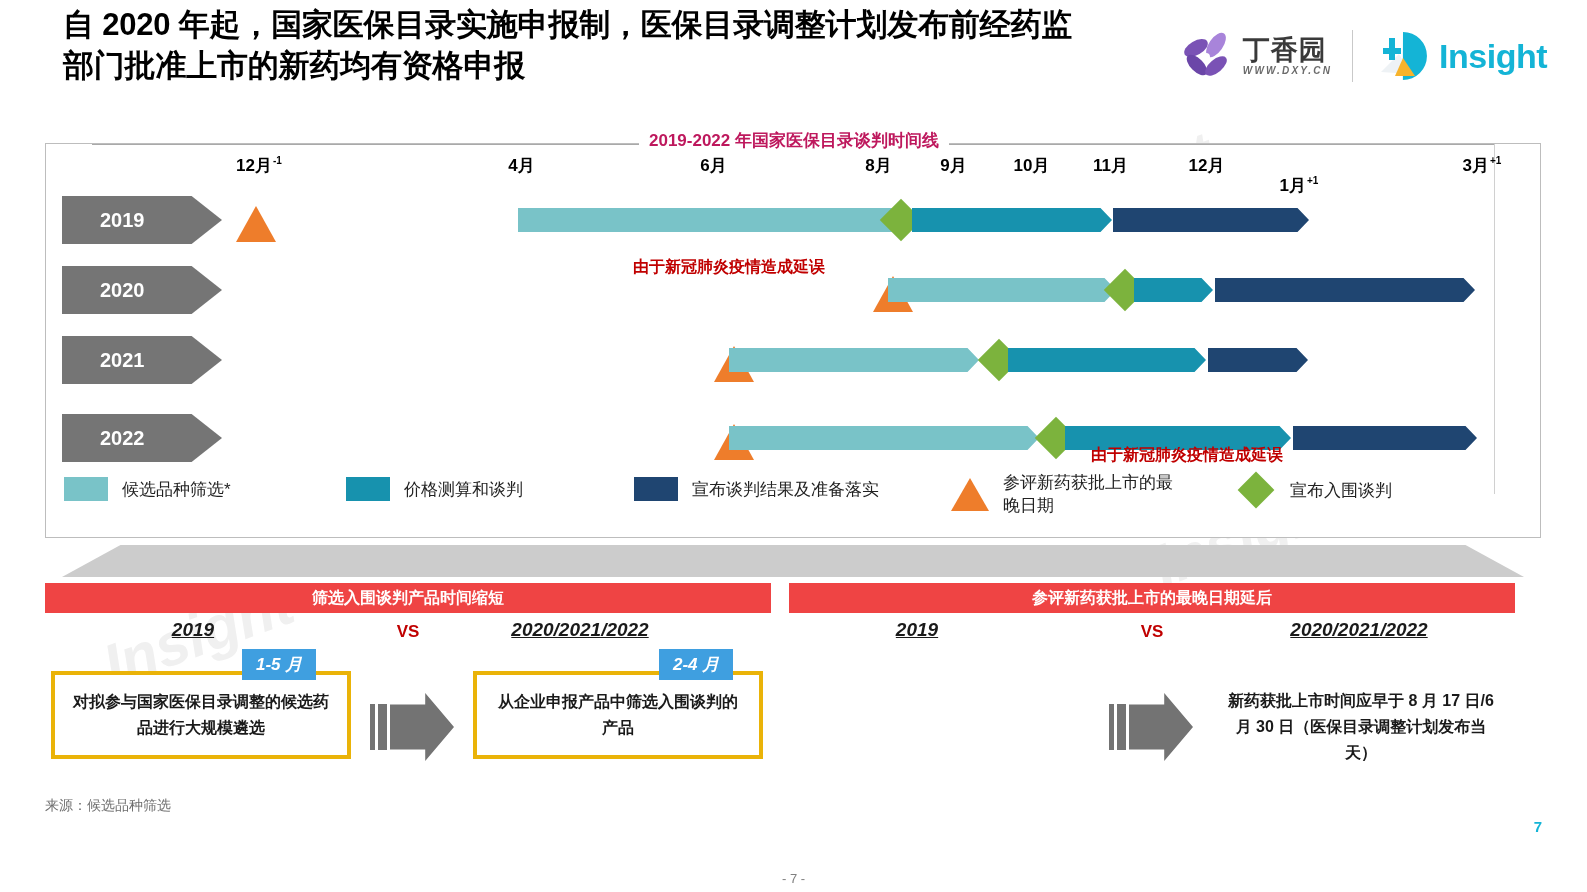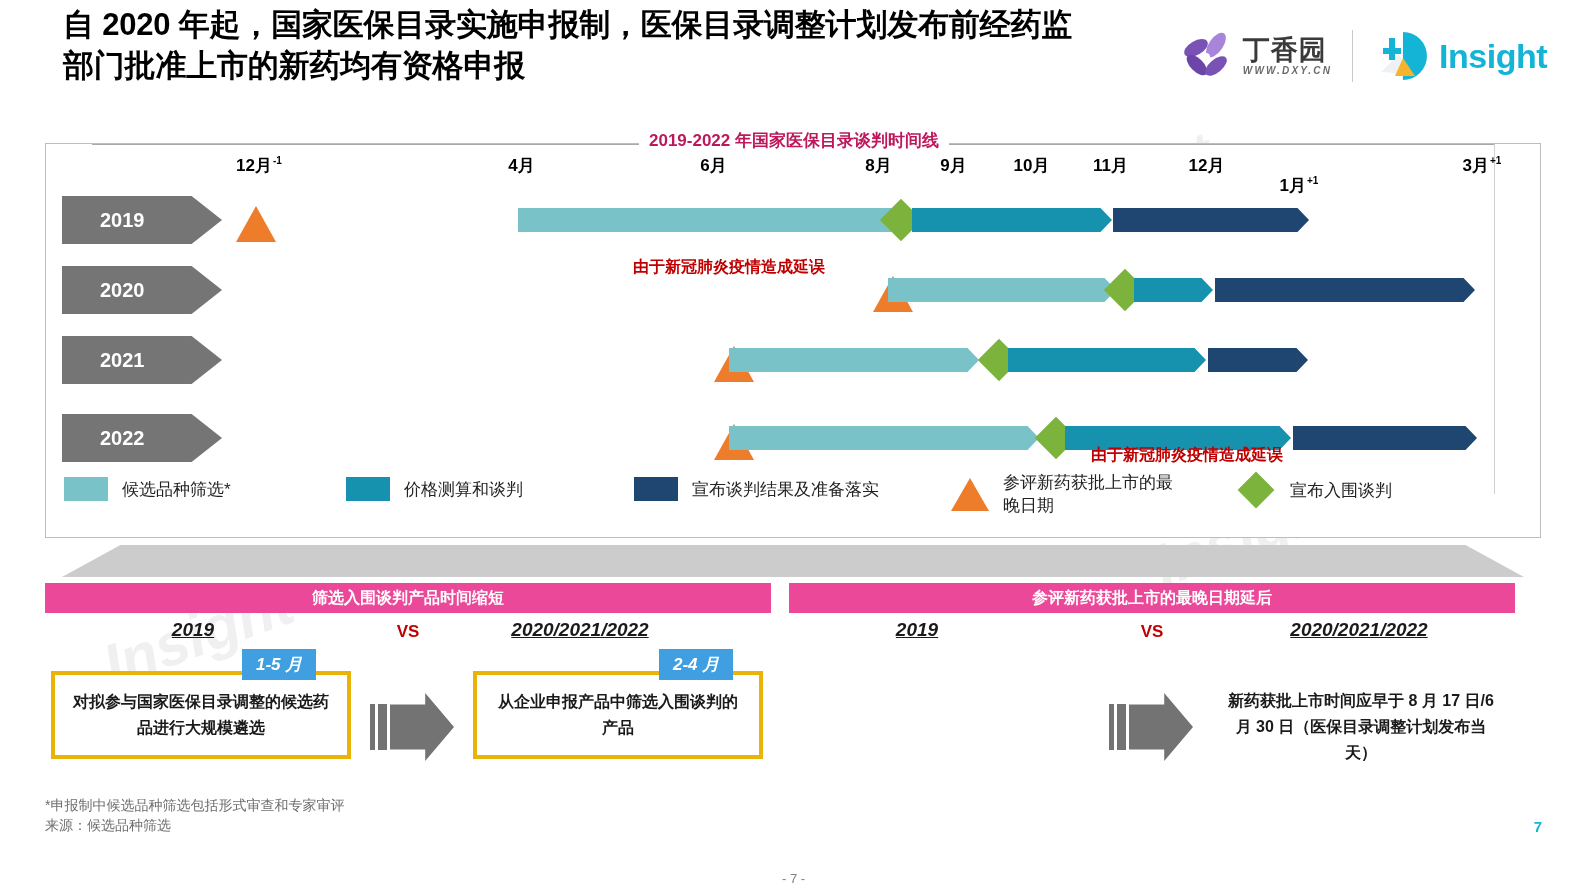--- a/index.html
+++ b/index.html
@@ -85,21 +85,21 @@
           flex:none;margin:0 7px;}
 
   
   .funnel{position:absolute;left:62px;top:545px;width:1462px;height:32px;
           background:#cccccc;clip-path:polygon(4% 0, 96% 0, 100% 100%, 0 100%);}
 
   
   .panel{position:absolute;top:583px;width:726px;height:190px;}
   .panel.left{left:45px;}
   .panel.right{left:789px;}
-  .p-head{height:30px;background:#ec4899;color:#fff;font-size:16px;font-weight:700;
+  .p-head{height:30px;background:#ef4444;color:#fff;font-size:16px;font-weight:700;
           display:flex;align-items:center;justify-content:center;}
   .p-cmp{position:relative;height:36px;}
   .p-year{position:absolute;top:6px;font-size:19px;font-weight:700;font-style:italic;
           color:#1a1a1a;text-decoration:underline;transform:translateX(-50%);white-space:nowrap;}
   .p-vs{position:absolute;top:9px;left:50%;transform:translateX(-50%);
         font-size:17px;font-weight:700;color:#c00000;}
   .p-body{position:relative;height:120px;}
   .p-box{position:absolute;top:22px;border:4px solid #eab308;background:#fff;
          box-sizing:border-box;display:flex;align-items:center;justify-content:center;
          text-align:center;font-size:16px;font-weight:700;color:#1a1a1a;line-height:26px;
@@ -280,19 +280,18 @@
       <div class="p-arrow" style="left:320px;">
         <div class="bl"></div>
         <div class="bd"></div>
         <div class="bg"></div>
       </div>
       <div class="p-box" style="left:422px;width:300px;height:112px;border:none;">新药获批上市时间应早于 8 月 17 日/6 月 30 日（医保目录调整计划发布当天）</div>
     </div>
   </div>
 
   <div class="foot">
-    <div>*申报制中候选品种筛选包括形式审查和专家审评</div>
     <div>来源：候选品种筛选</div>
   </div>
   <div class="pagenum">7</div>
   <div class="pagefoot">- 7 -</div>
 
 </div>
 
 </body></html>

